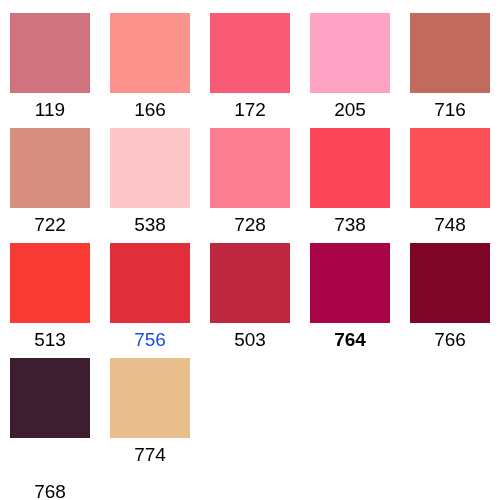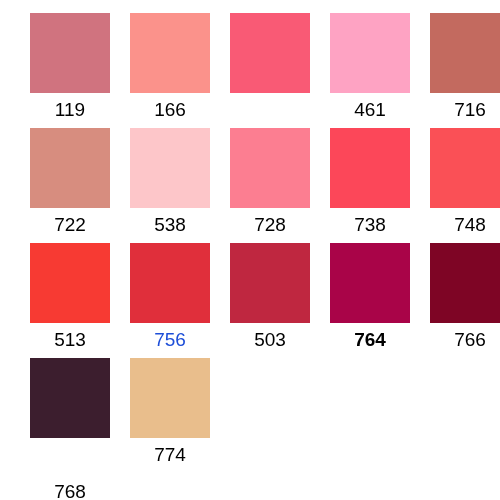--- a/index.html
+++ b/index.html
@@ -23,21 +23,20 @@
     padding: 13px 0 0 0;
     background: #ffffff;
   }
   .swatch-grid {
     display: grid;
     grid-template-columns: repeat(5, 100px);
     grid-template-rows: repeat(4, 115px);
     width: 424px;
     justify-content: start;
     align-content: start;
-    padding-left: 20px;
   }
   .swatch-cell {
     width: 100px;
     height: 115px;
     display: flex;
     flex-direction: column;
     align-items: center;
     justify-content: flex-start;
     box-sizing: border-box;
   }
@@ -72,24 +71,25 @@
       <div class="swatch-cell">
         <div class="swatch-chip" style="background: rgb(208, 115, 127);"></div>
         <div class="swatch-label" style="color: rgb(0, 0, 0);">119</div>
       </div>
       <div class="swatch-cell">
         <div class="swatch-chip" style="background: rgb(251, 146, 139);"></div>
         <div class="swatch-label" style="color: rgb(0, 0, 0);">166</div>
       </div>
       <div class="swatch-cell">
         <div class="swatch-chip" style="background: rgb(249, 90, 117);"></div>
+        <div class="swatch-label" style="color: rgb(0, 0, 0);">172</div>
       </div>
       <div class="swatch-cell">
         <div class="swatch-chip" style="background: rgb(254, 163, 195);"></div>
-        <div class="swatch-label" style="color: rgb(0, 0, 0);">461</div>
+        <div class="swatch-label" style="color: rgb(0, 0, 0);">205</div>
       </div>
       <div class="swatch-cell">
         <div class="swatch-chip" style="background: rgb(195, 106, 95);"></div>
         <div class="swatch-label" style="color: rgb(0, 0, 0);">716</div>
       </div>
       <div class="swatch-cell">
         <div class="swatch-chip" style="background: rgb(215, 141, 127);"></div>
         <div class="swatch-label" style="color: rgb(0, 0, 0);">722</div>
       </div>
       <div class="swatch-cell">

